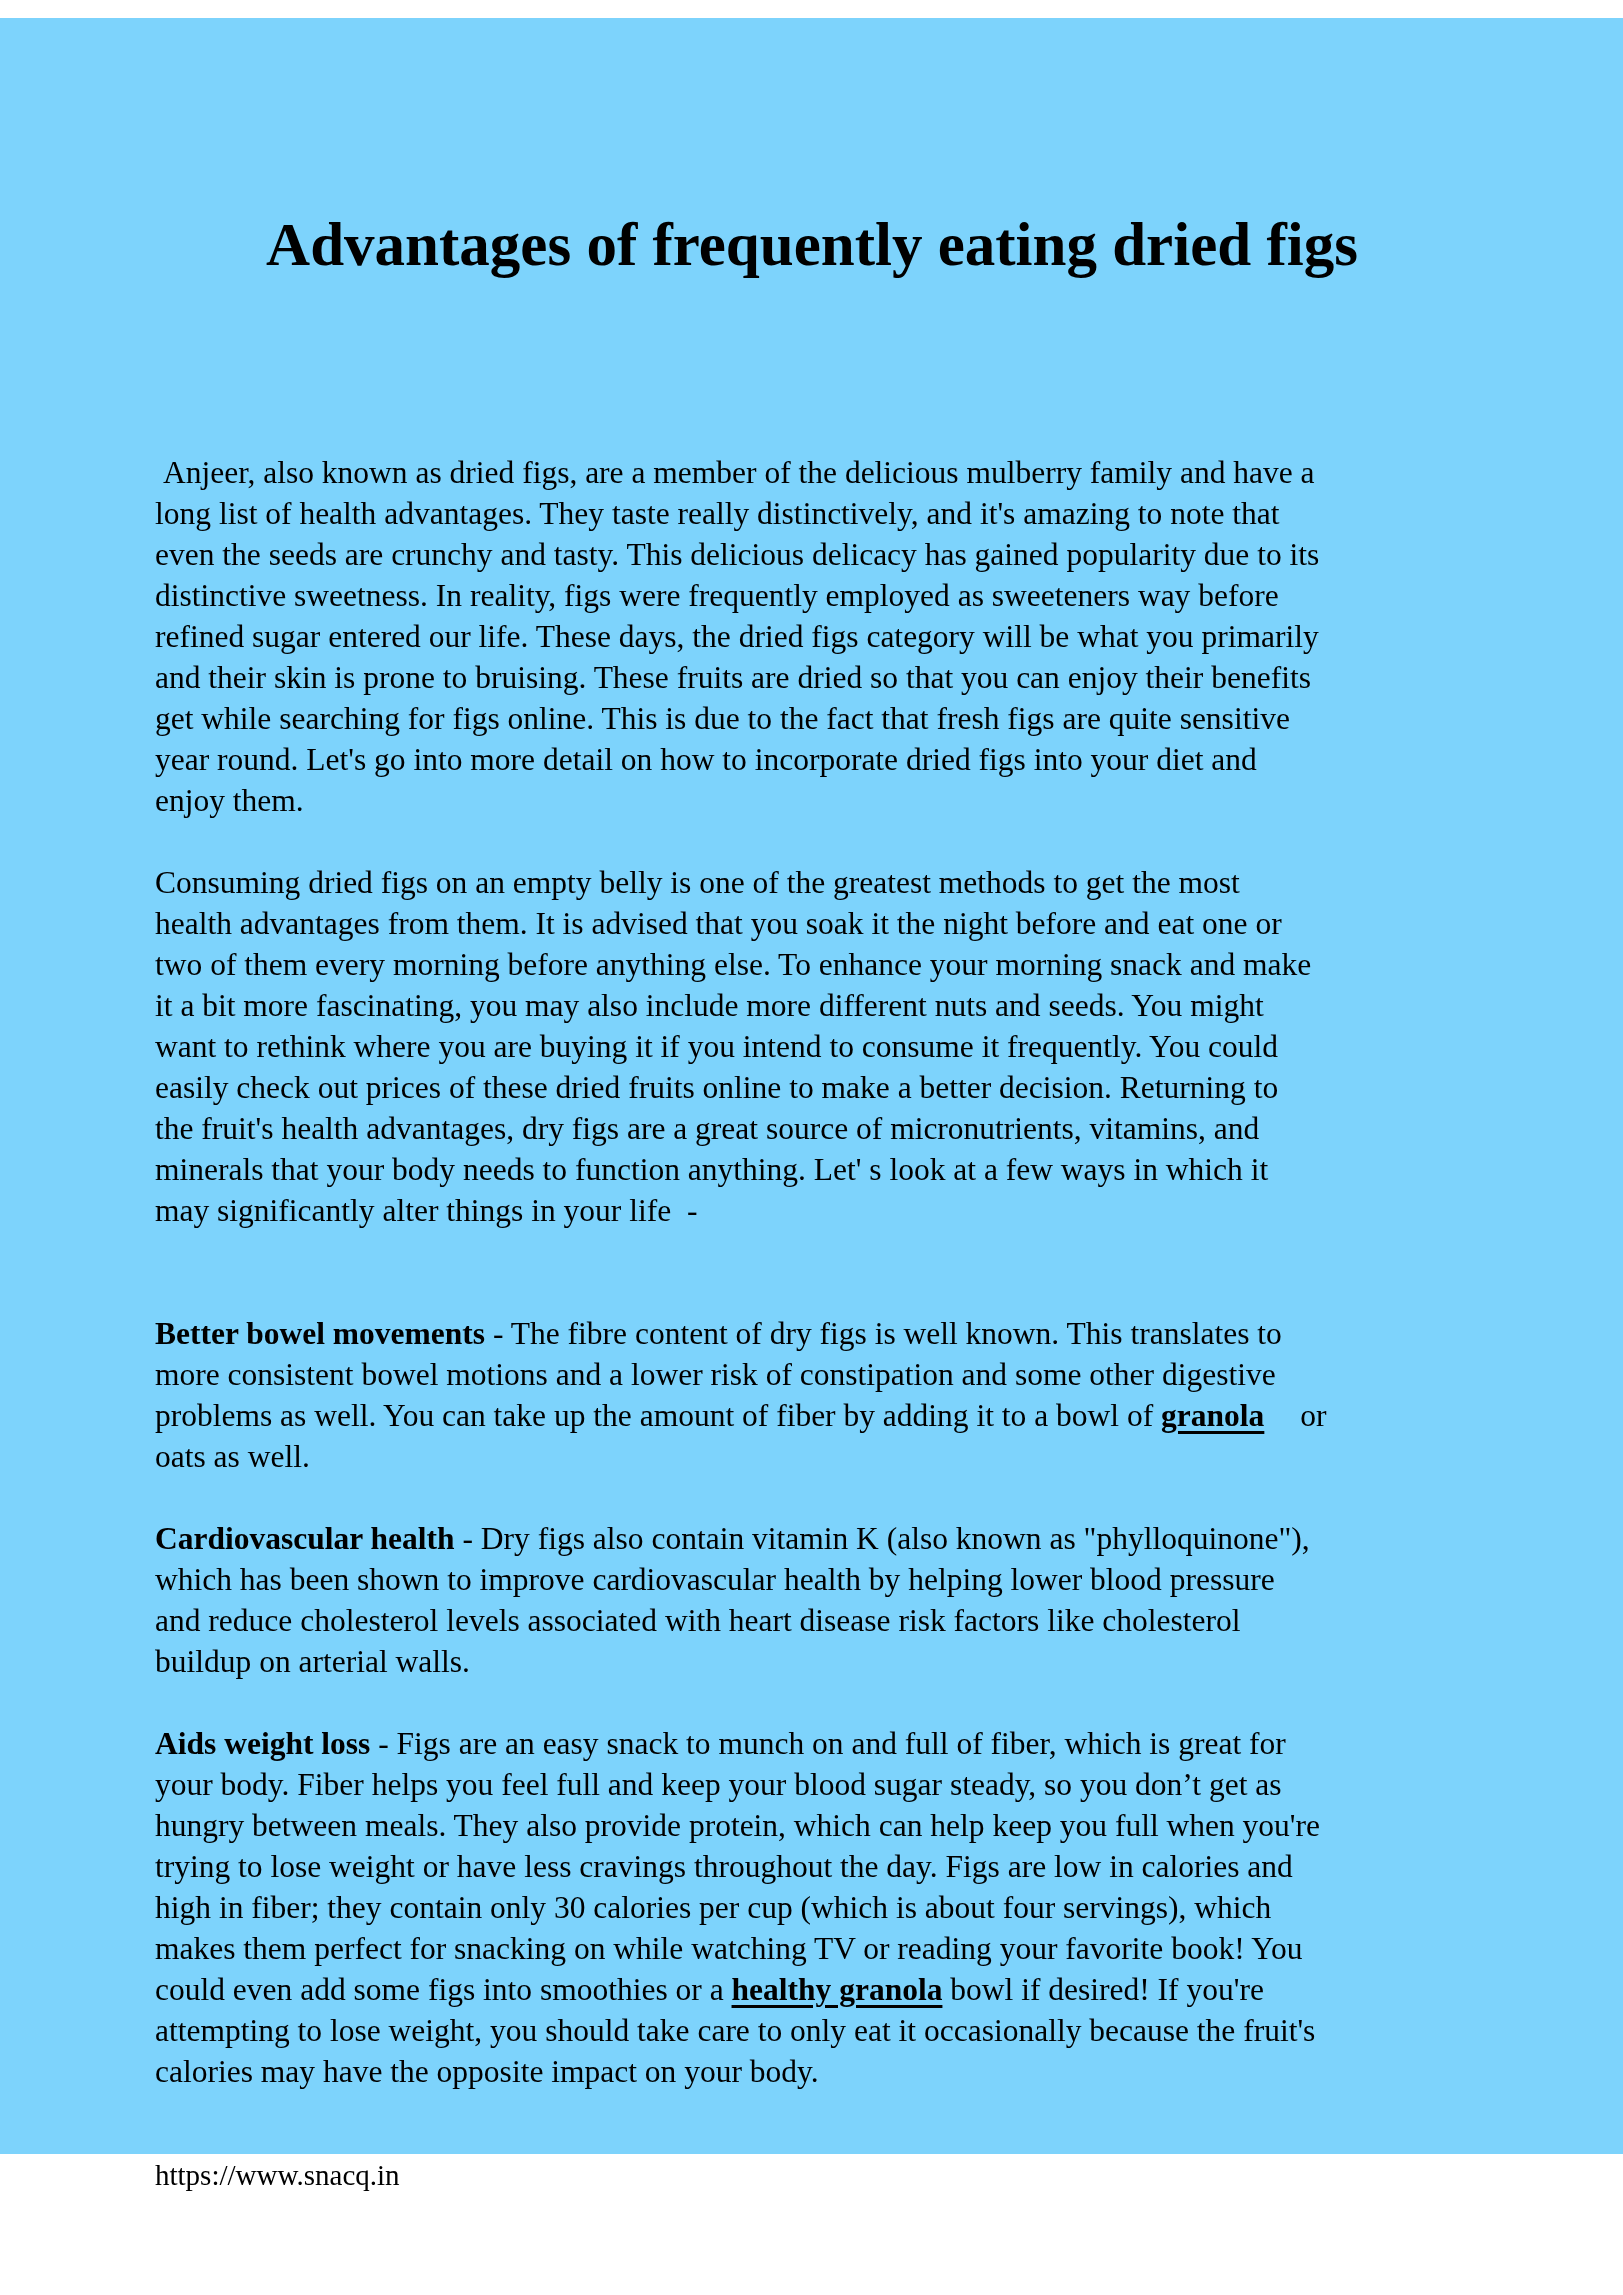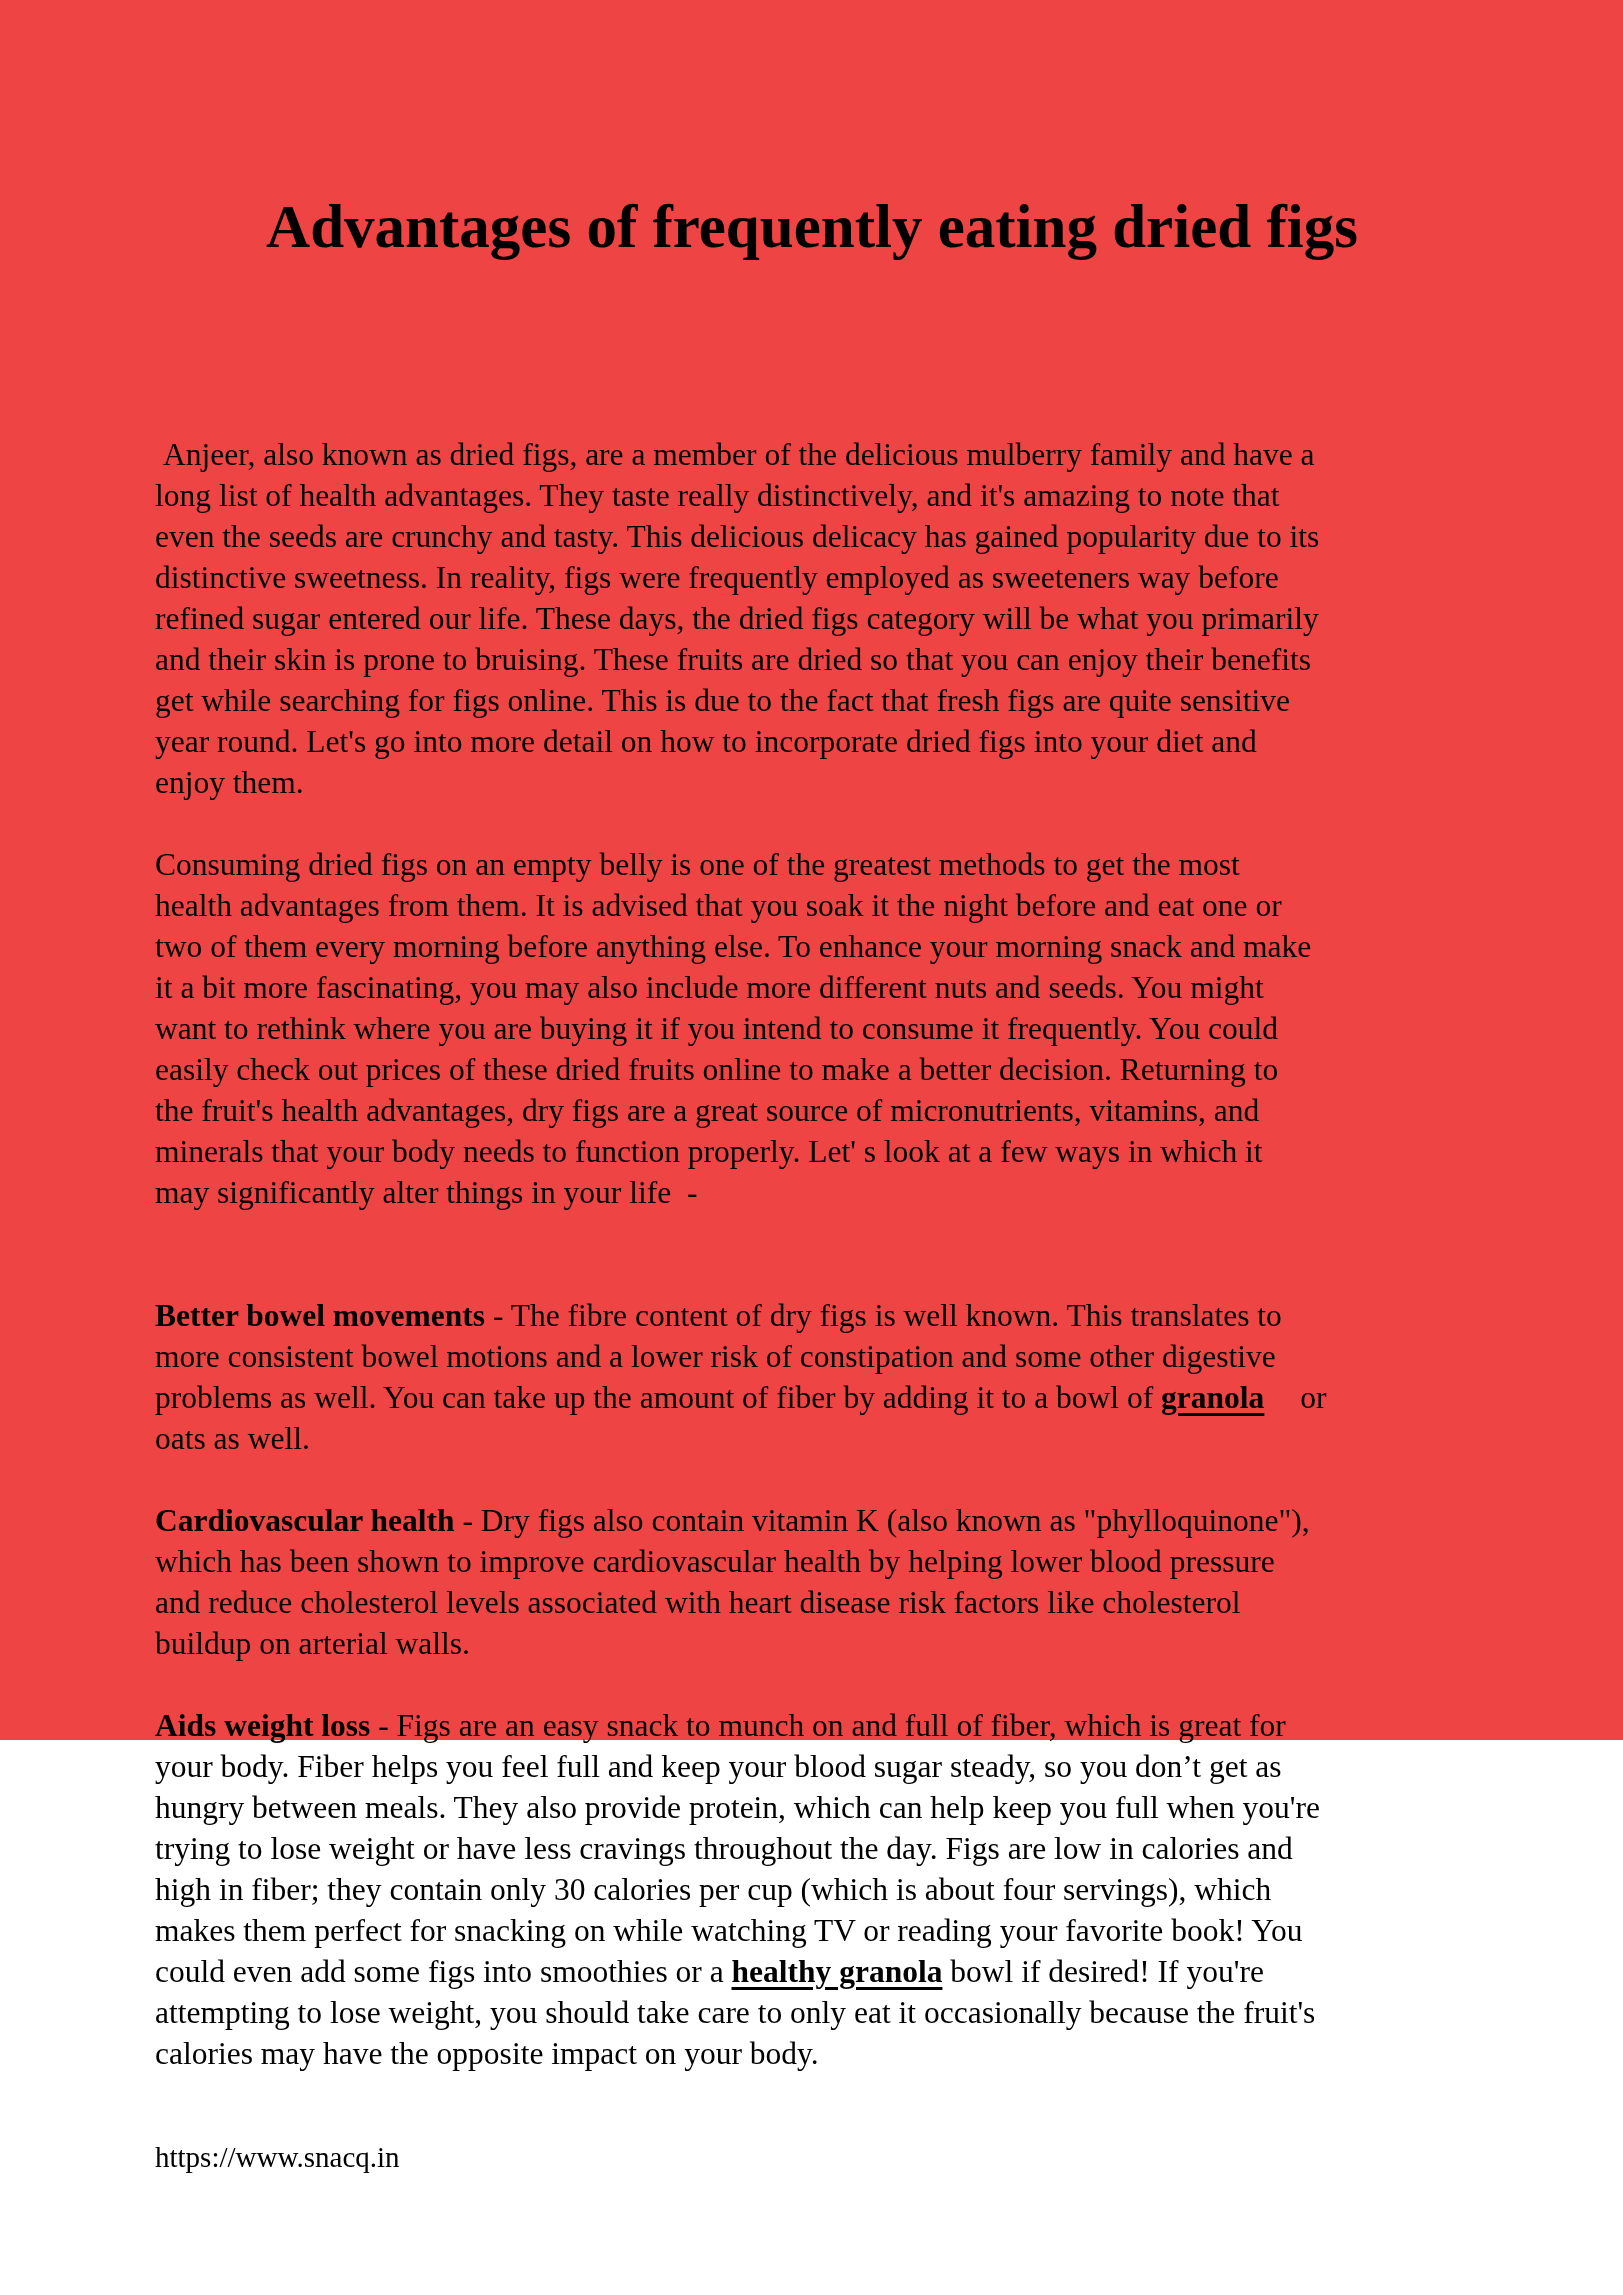--- a/index.html
+++ b/index.html
@@ -11,24 +11,24 @@
       width: 1624px;
       height: 2295px;
       position: relative;
       overflow: hidden;
       color: #000000;
       font-family: "Liberation Serif", "DejaVu Serif", serif;
     }
     .page {
       position: absolute;
       left: 0;
-      top: 0;
+      top: 18px;
       width: 1624px;
-      height: 1740px;
-      background: #ef4444;
+      height: 2136px;
+      background: #7dd3fc;
     }
     .title {
       position: absolute;
       left: 0;
       width: 1624px;
       top: 188px;
       margin: 0;
       text-align: center;
       font-weight: bold;
       font-size: 61px;
@@ -98,21 +98,21 @@
     <div class="gap-normal"></div>
 
     <p class="para">
       <span class="line" style="white-space: pre;">Consuming dried figs on an empty belly is one of the greatest methods to get the most</span>
       <span class="line" style="white-space: pre;">health advantages from them. It is advised that you soak it the night before and eat one or</span>
       <span class="line" style="white-space: pre;">two of them every morning before anything else. To enhance your morning snack and make</span>
       <span class="line" style="white-space: pre;">it a bit more fascinating, you may also include more different nuts and seeds. You might</span>
       <span class="line" style="white-space: pre;">want to rethink where you are buying it if you intend to consume it frequently. You could</span>
       <span class="line" style="white-space: pre;">easily check out prices of these dried fruits online to make a better decision. Returning to</span>
       <span class="line" style="white-space: pre;">the fruit's health advantages, dry figs are a great source of micronutrients, vitamins, and</span>
-      <span class="line" style="white-space: pre;">minerals that your body needs to function properly. Let' s look at a few ways in which it</span>
+      <span class="line" style="white-space: pre;">minerals that your body needs to function anything. Let' s look at a few ways in which it</span>
       <span class="line" style="white-space: pre;">may significantly alter things in your life  -</span>
     </p>
 
     <div class="gap-large"></div>
 
     <p class="para">
       <span class="line" style="white-space: pre;"><span class="heading" style="white-space: pre;">Better bowel movements</span><span style="white-space: pre;"> - </span><span style="white-space: pre;">The fibre content of dry figs is well known. This translates to</span></span>
       <span class="line" style="white-space: pre;">more consistent bowel motions and a lower risk of constipation and some other digestive</span>
       <span class="line" style="white-space: pre;"><span style="white-space: pre;">problems as well. You can take up the amount of fiber by adding it to a bowl of </span><a class="link" style="white-space: pre;">granola</a><span style="white-space: pre; margin-left: 28px;"> or</span></span>
       <span class="line" style="white-space: pre;">oats as well.</span>

